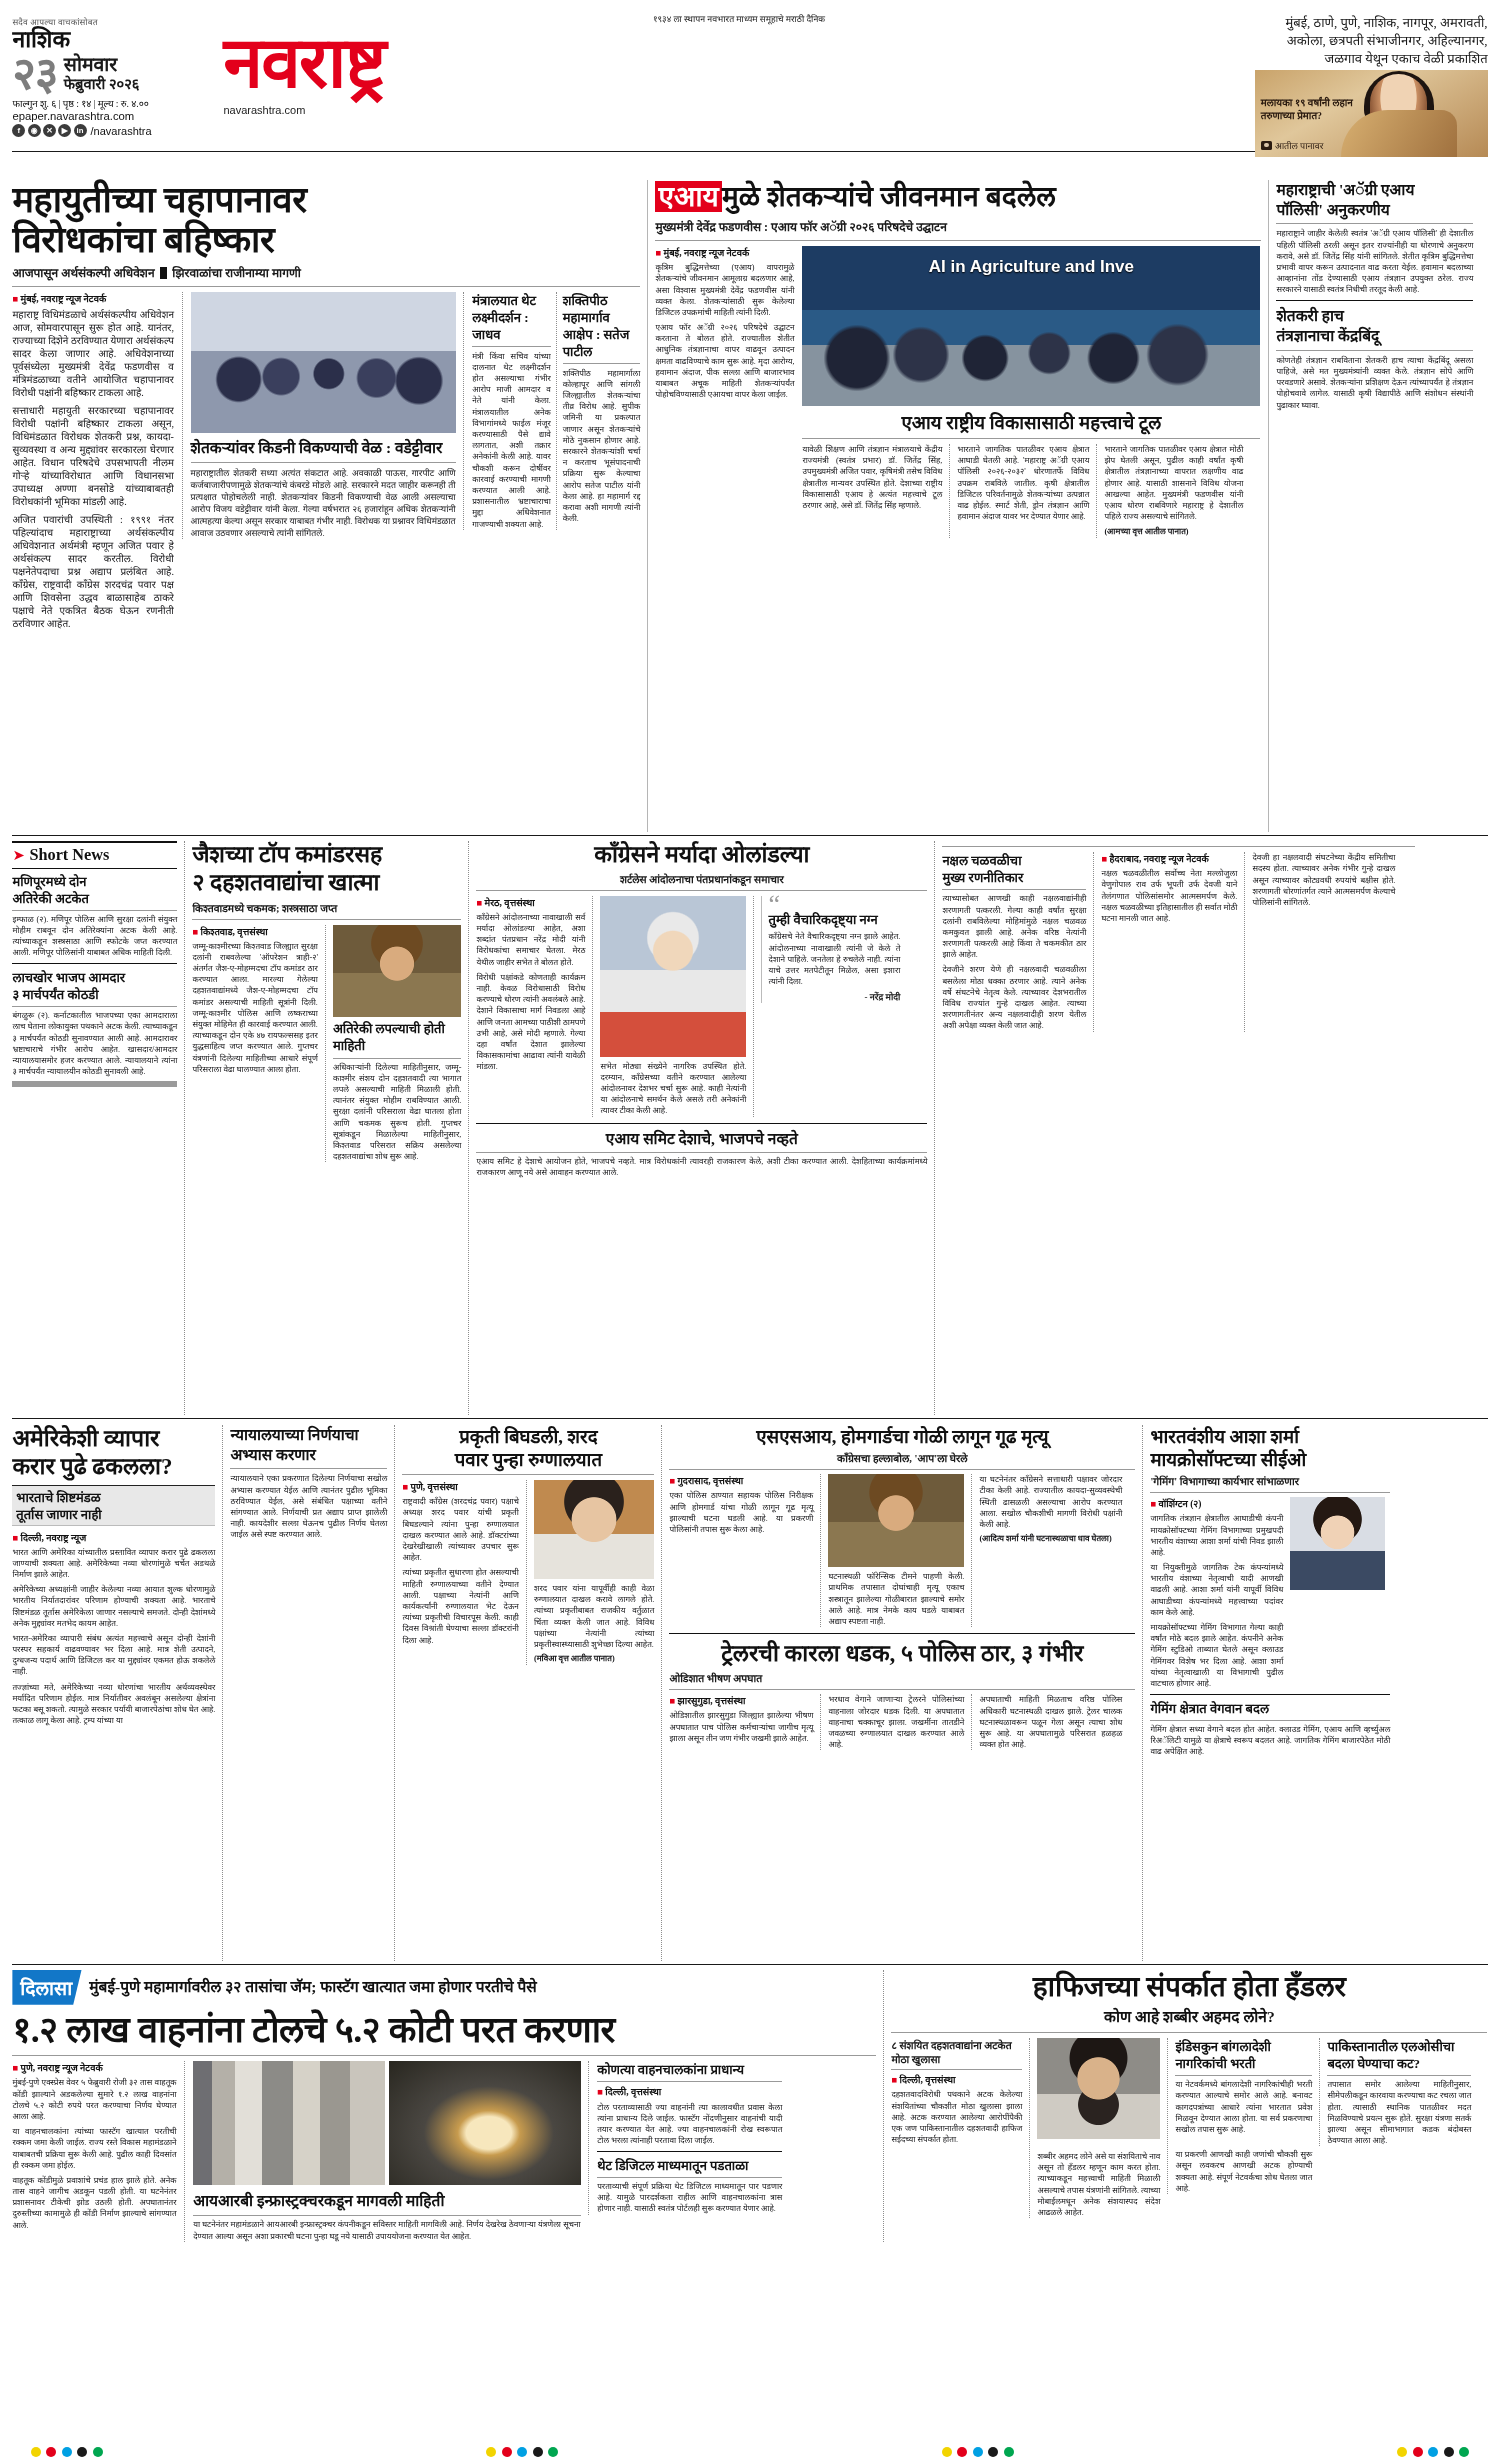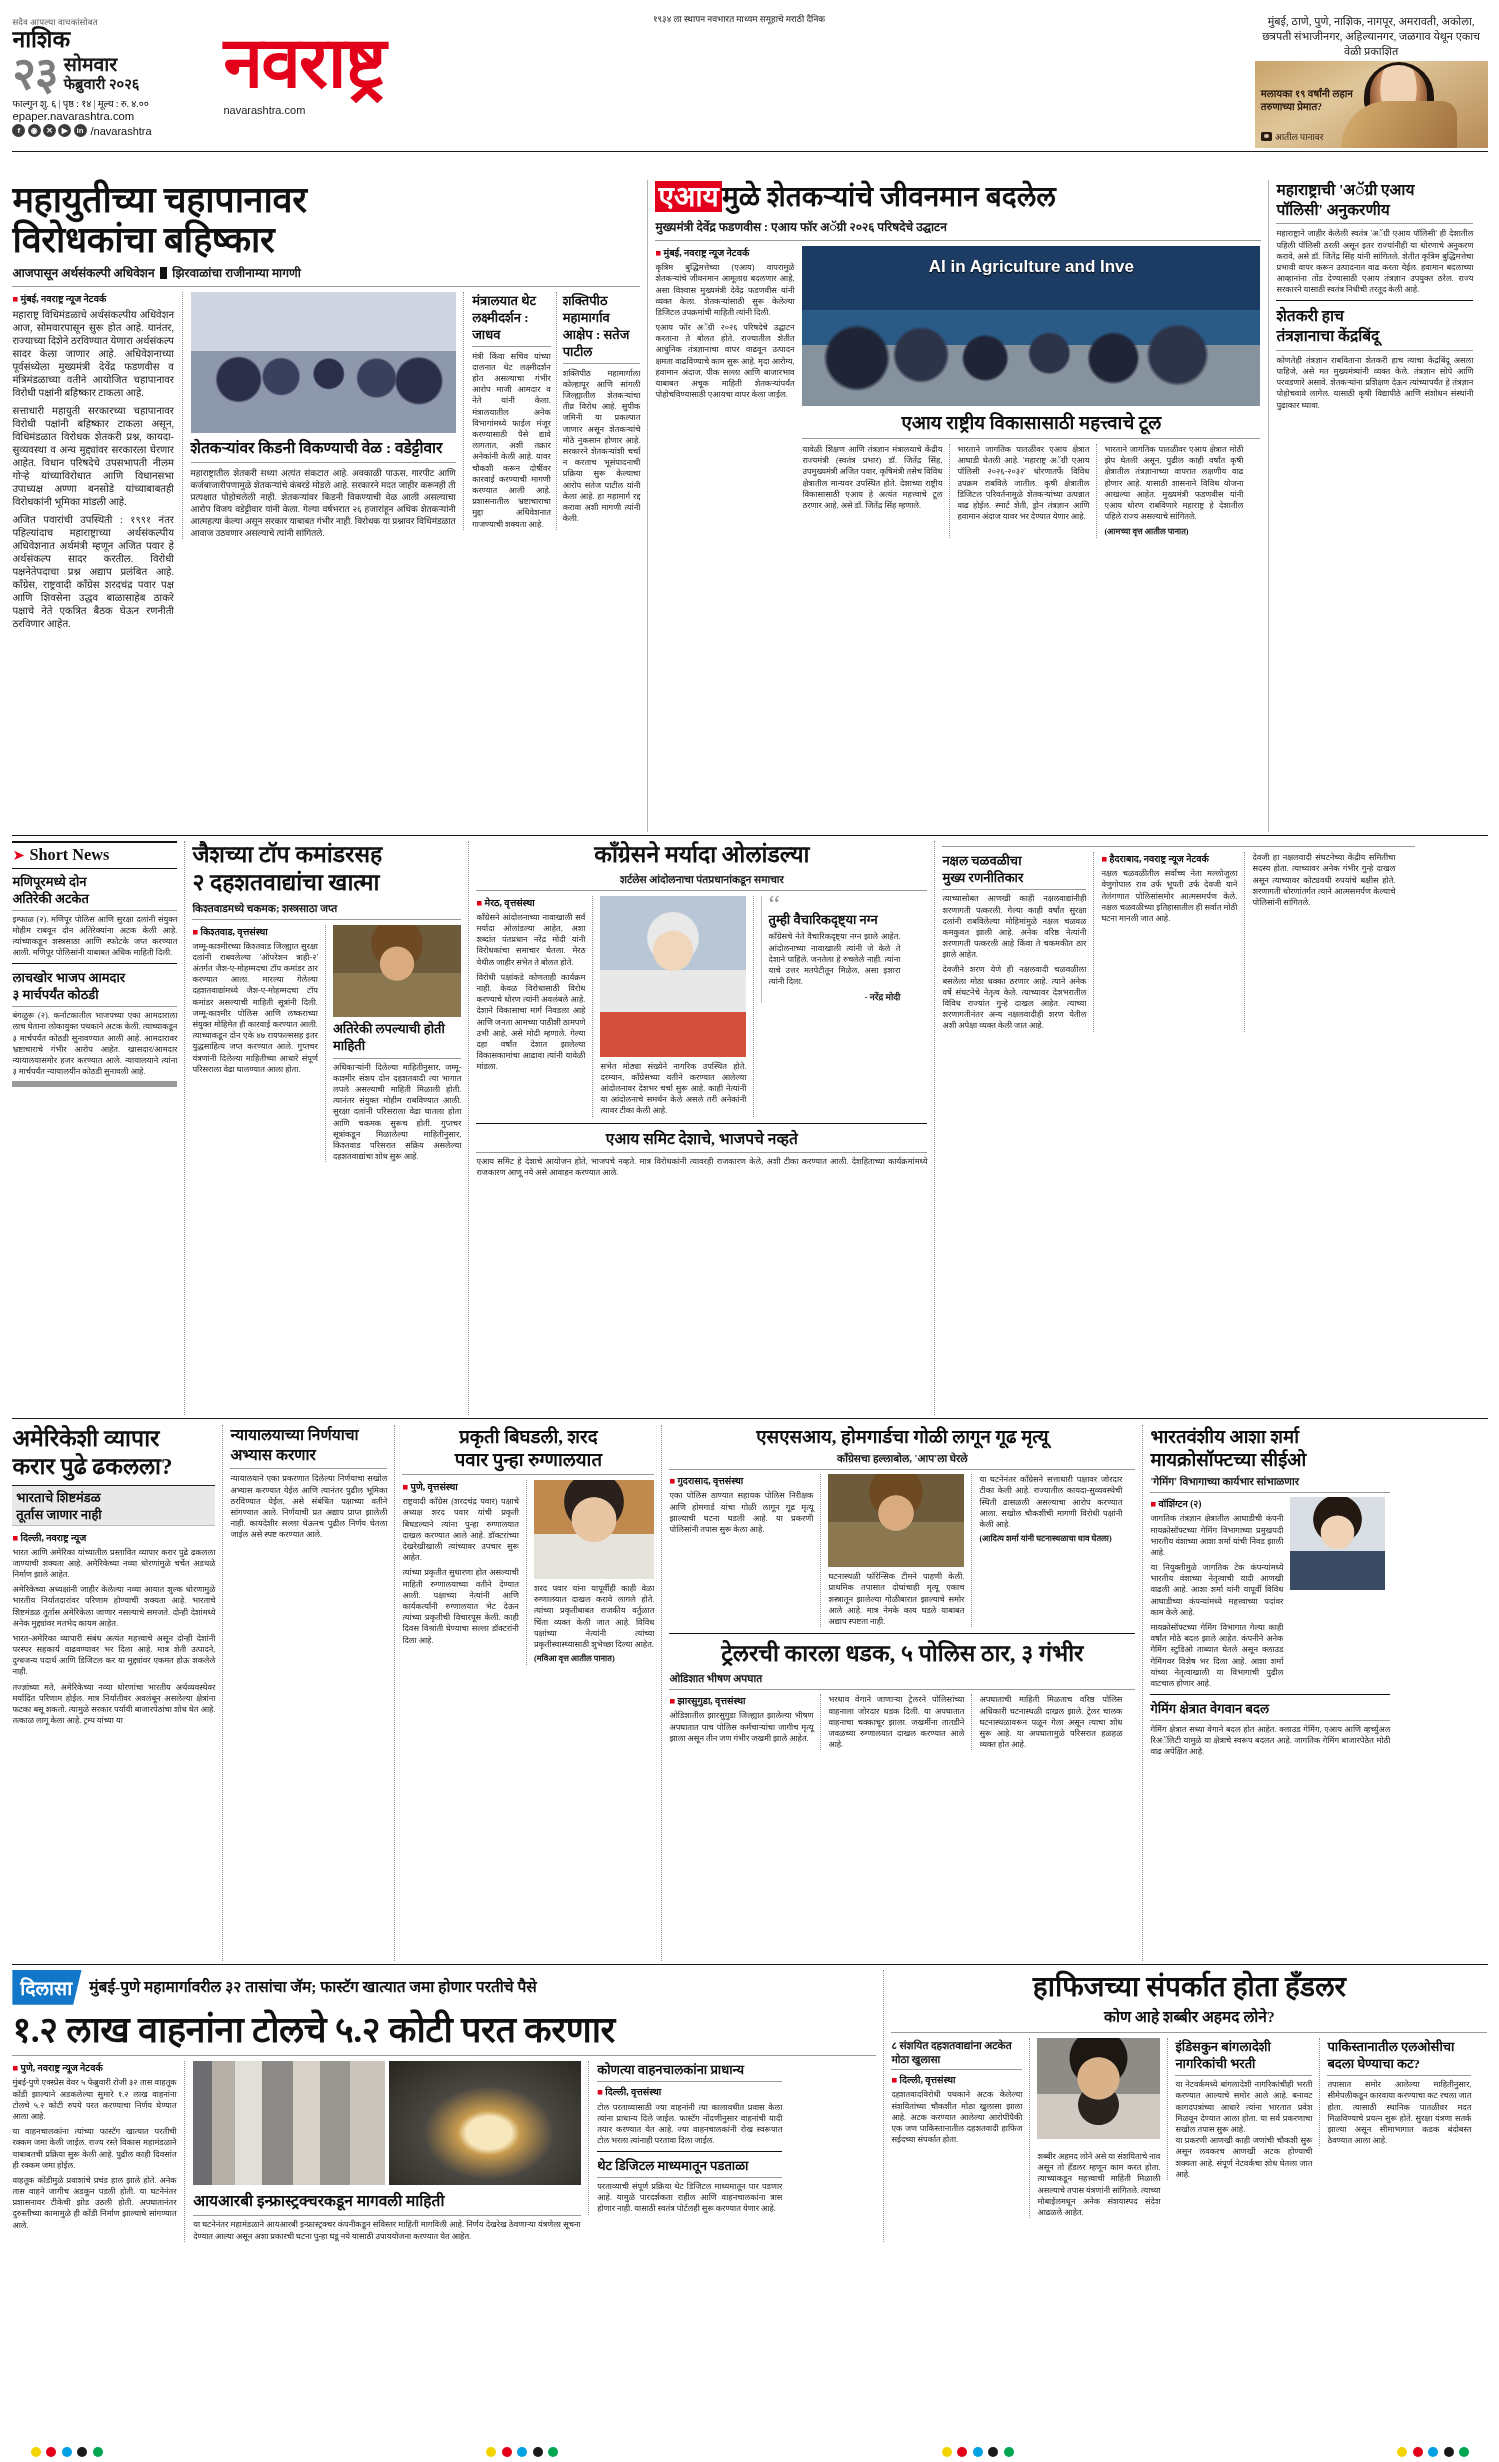--- a/index.html
+++ b/index.html
@@ -67,21 +67,21 @@
 
   .mh-top-tag {
     font-size: 8.8px; color: #1a1a1a; text-align: center; padding-top: 1.6px;
   }
   .logo-wrap { margin-top: 1.6px; }
   .logo {
     font-size: 71px; line-height: 75px; font-weight: bold; color: #e3001b;
     letter-spacing: -1.6px; font-family: "Liberation Serif", serif;
   }
   .logo-sub { font-size: 11px; color:#222; font-family:"Liberation Sans",sans-serif; margin-top:3.1px;}
-  .mh-right-tag { font-size: 11px; color:#1a1a1a; text-align:center; padding-top:2.3px; }
+  .mh-right-tag { font-size: 13px; color:#1a1a1a; text-align:right; padding-top:2.3px; }
   .promo {
     margin-top: 2.3px; height: 87px; position: relative;
     background: linear-gradient(150deg,#c9a36a 0%, #e0c79b 38%, #b68a55 100%);
     overflow: hidden;
   }
   .promo .face {
     position:absolute; right: 61px; top: 4.7px; width: 57px; height: 75px;
     background: radial-gradient(ellipse at 50% 32%, #f0d3b4 0 44%, #c98f63 46%, #7d4a2c 78%, #3a2117 100%);
     border-radius: 29.5px 29.5px 23px 23px;
   }
@@ -647,21 +647,21 @@
         </div>
         <div class="dotv" style="width:138px;padding:0 7px;">
           <div class="photo ph-beard" style="height:101px;"></div>
           <div class="bt xs" style="margin-top:12px;">शब्बीर अहमद लोने असे या संशयिताचे नाव असून तो हँडलर म्हणून काम करत होता. त्याच्याकडून महत्त्वाची माहिती मिळाली असल्याचे तपास यंत्रणांनी सांगितले. त्याच्या मोबाईलमधून अनेक संशयास्पद संदेश आढळले आहेत.</div>
         </div>
         <div class="dotv" style="width:152px;padding:0 7px;">
           <div class="hl6">इंडिसकुन बांगलादेशी</div>
           <div class="hl6">नागरिकांची भरती</div>
           <div class="thin" style="margin:3.1px 0;"></div>
           <div class="bt xs">या नेटवर्कमध्ये बांगलादेशी नागरिकांचीही भरती करण्यात आल्याचे समोर आले आहे. बनावट कागदपत्रांच्या आधारे त्यांना भारतात प्रवेश मिळवून देण्यात आला होता. या सर्व प्रकरणाचा सखोल तपास सुरू आहे.</div>
-          <div class="bt xs" style="margin-top:0;">या प्रकरणी आणखी काही जणांची चौकशी सुरू असून लवकरच आणखी अटक होण्याची शक्यता आहे. संपूर्ण नेटवर्कचा शोध घेतला जात आहे.</div>
+          <div class="bt xs" style="margin-top:14px;">या प्रकरणी आणखी काही जणांची चौकशी सुरू असून लवकरच आणखी अटक होण्याची शक्यता आहे. संपूर्ण नेटवर्कचा शोध घेतला जात आहे.</div>
         </div>
         <div class="dotv" style="width:152px;padding-left:7px;">
           <div class="hl6">पाकिस्तानातील एलओसीचा</div>
           <div class="hl6">बदला घेण्याचा कट?</div>
           <div class="thin" style="margin:3.1px 0;"></div>
           <div class="bt xs">तपासात समोर आलेल्या माहितीनुसार, सीमेपलीकडून कारवाया करण्याचा कट रचला जात होता. त्यासाठी स्थानिक पातळीवर मदत मिळविण्याचे प्रयत्न सुरू होते. सुरक्षा यंत्रणा सतर्क झाल्या असून सीमाभागात कडक बंदोबस्त ठेवण्यात आला आहे.</div>
         </div>
       </div>
     </div>
   </div>

